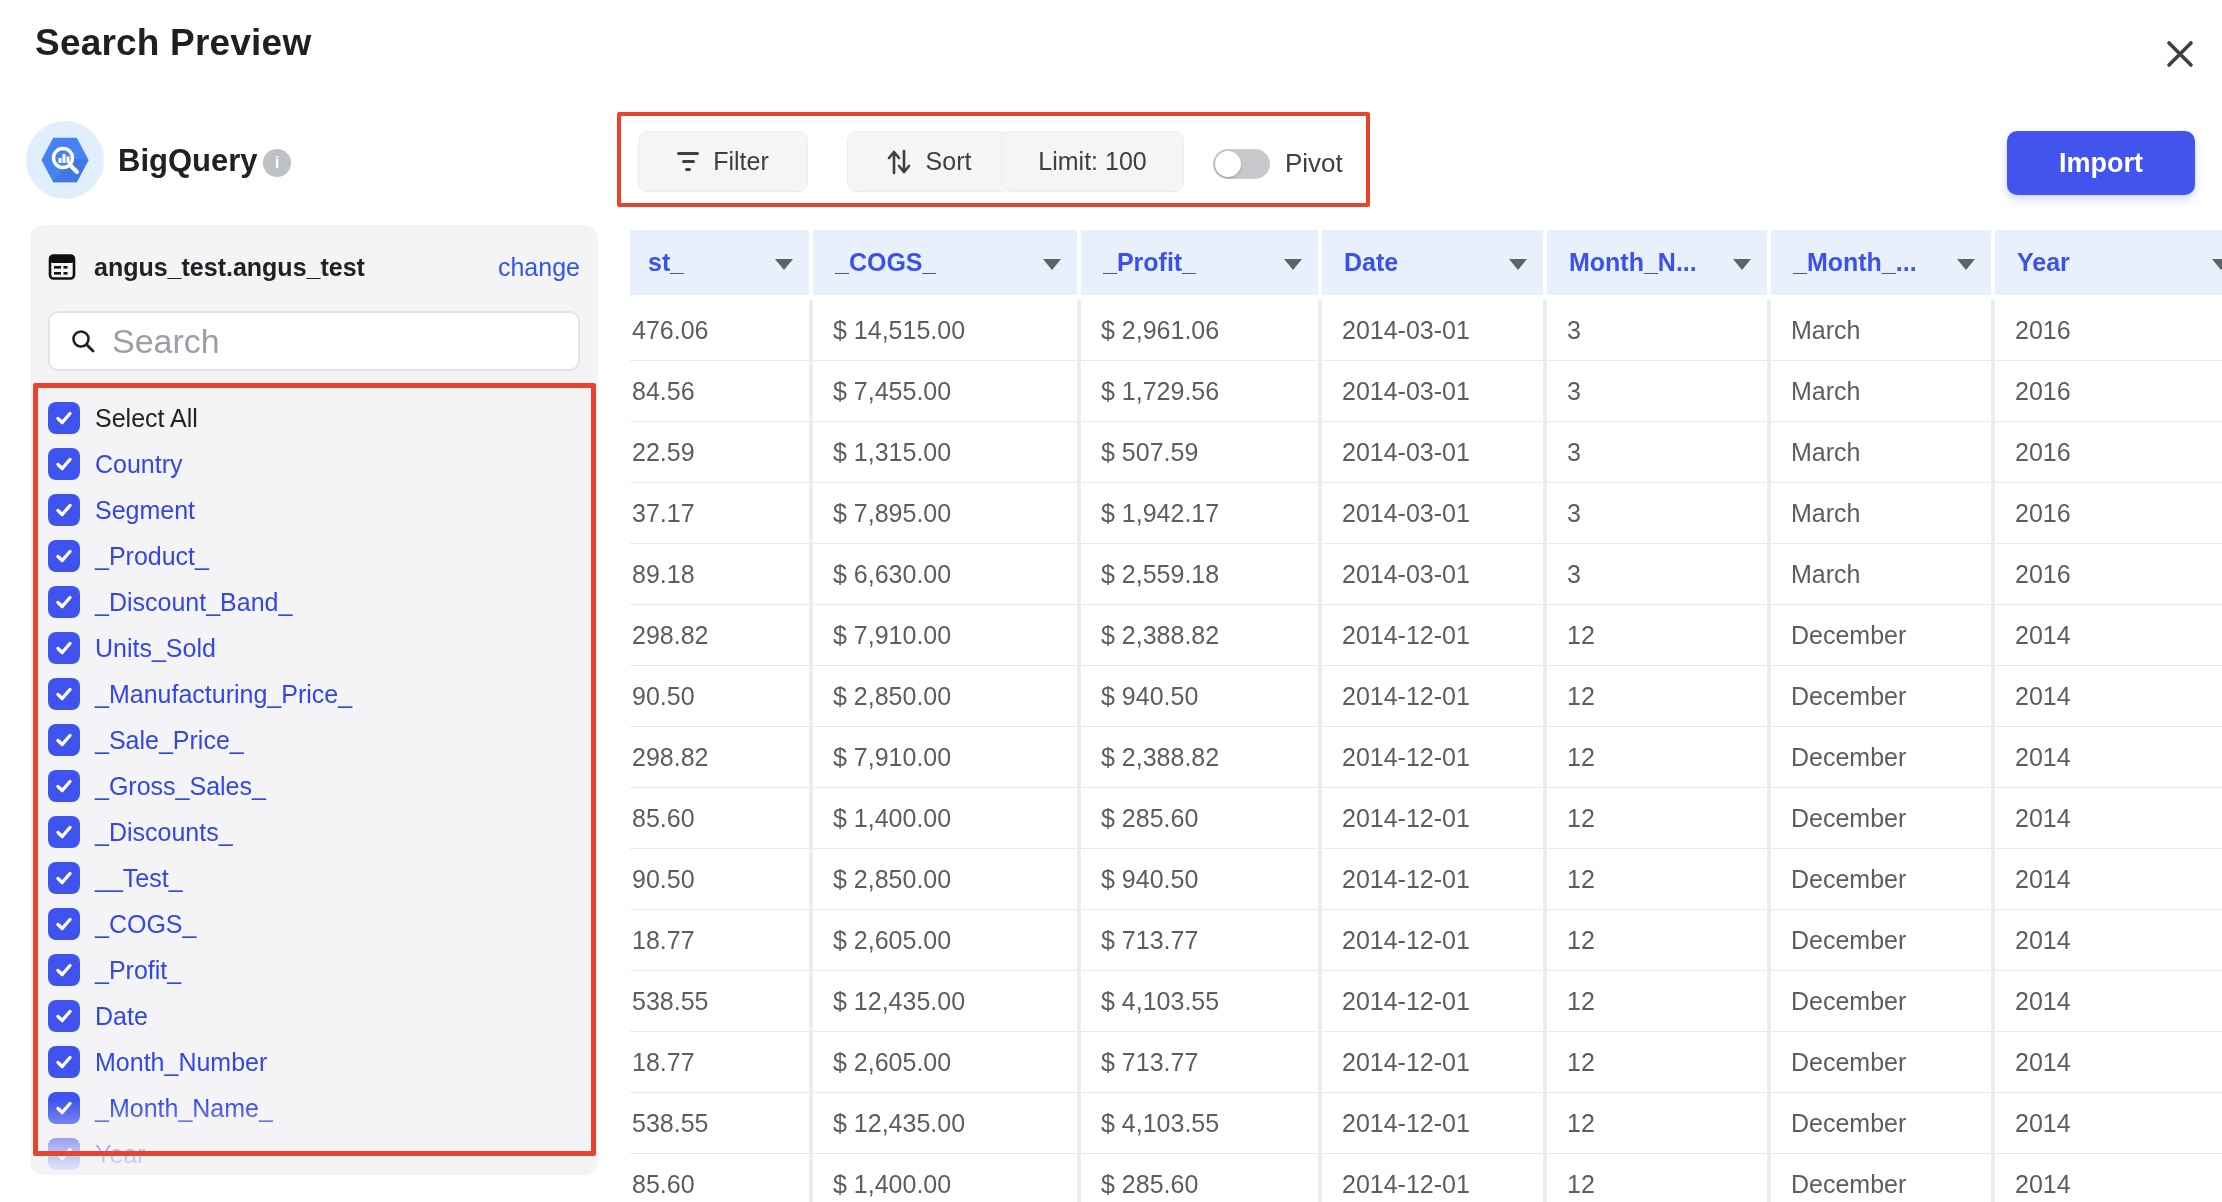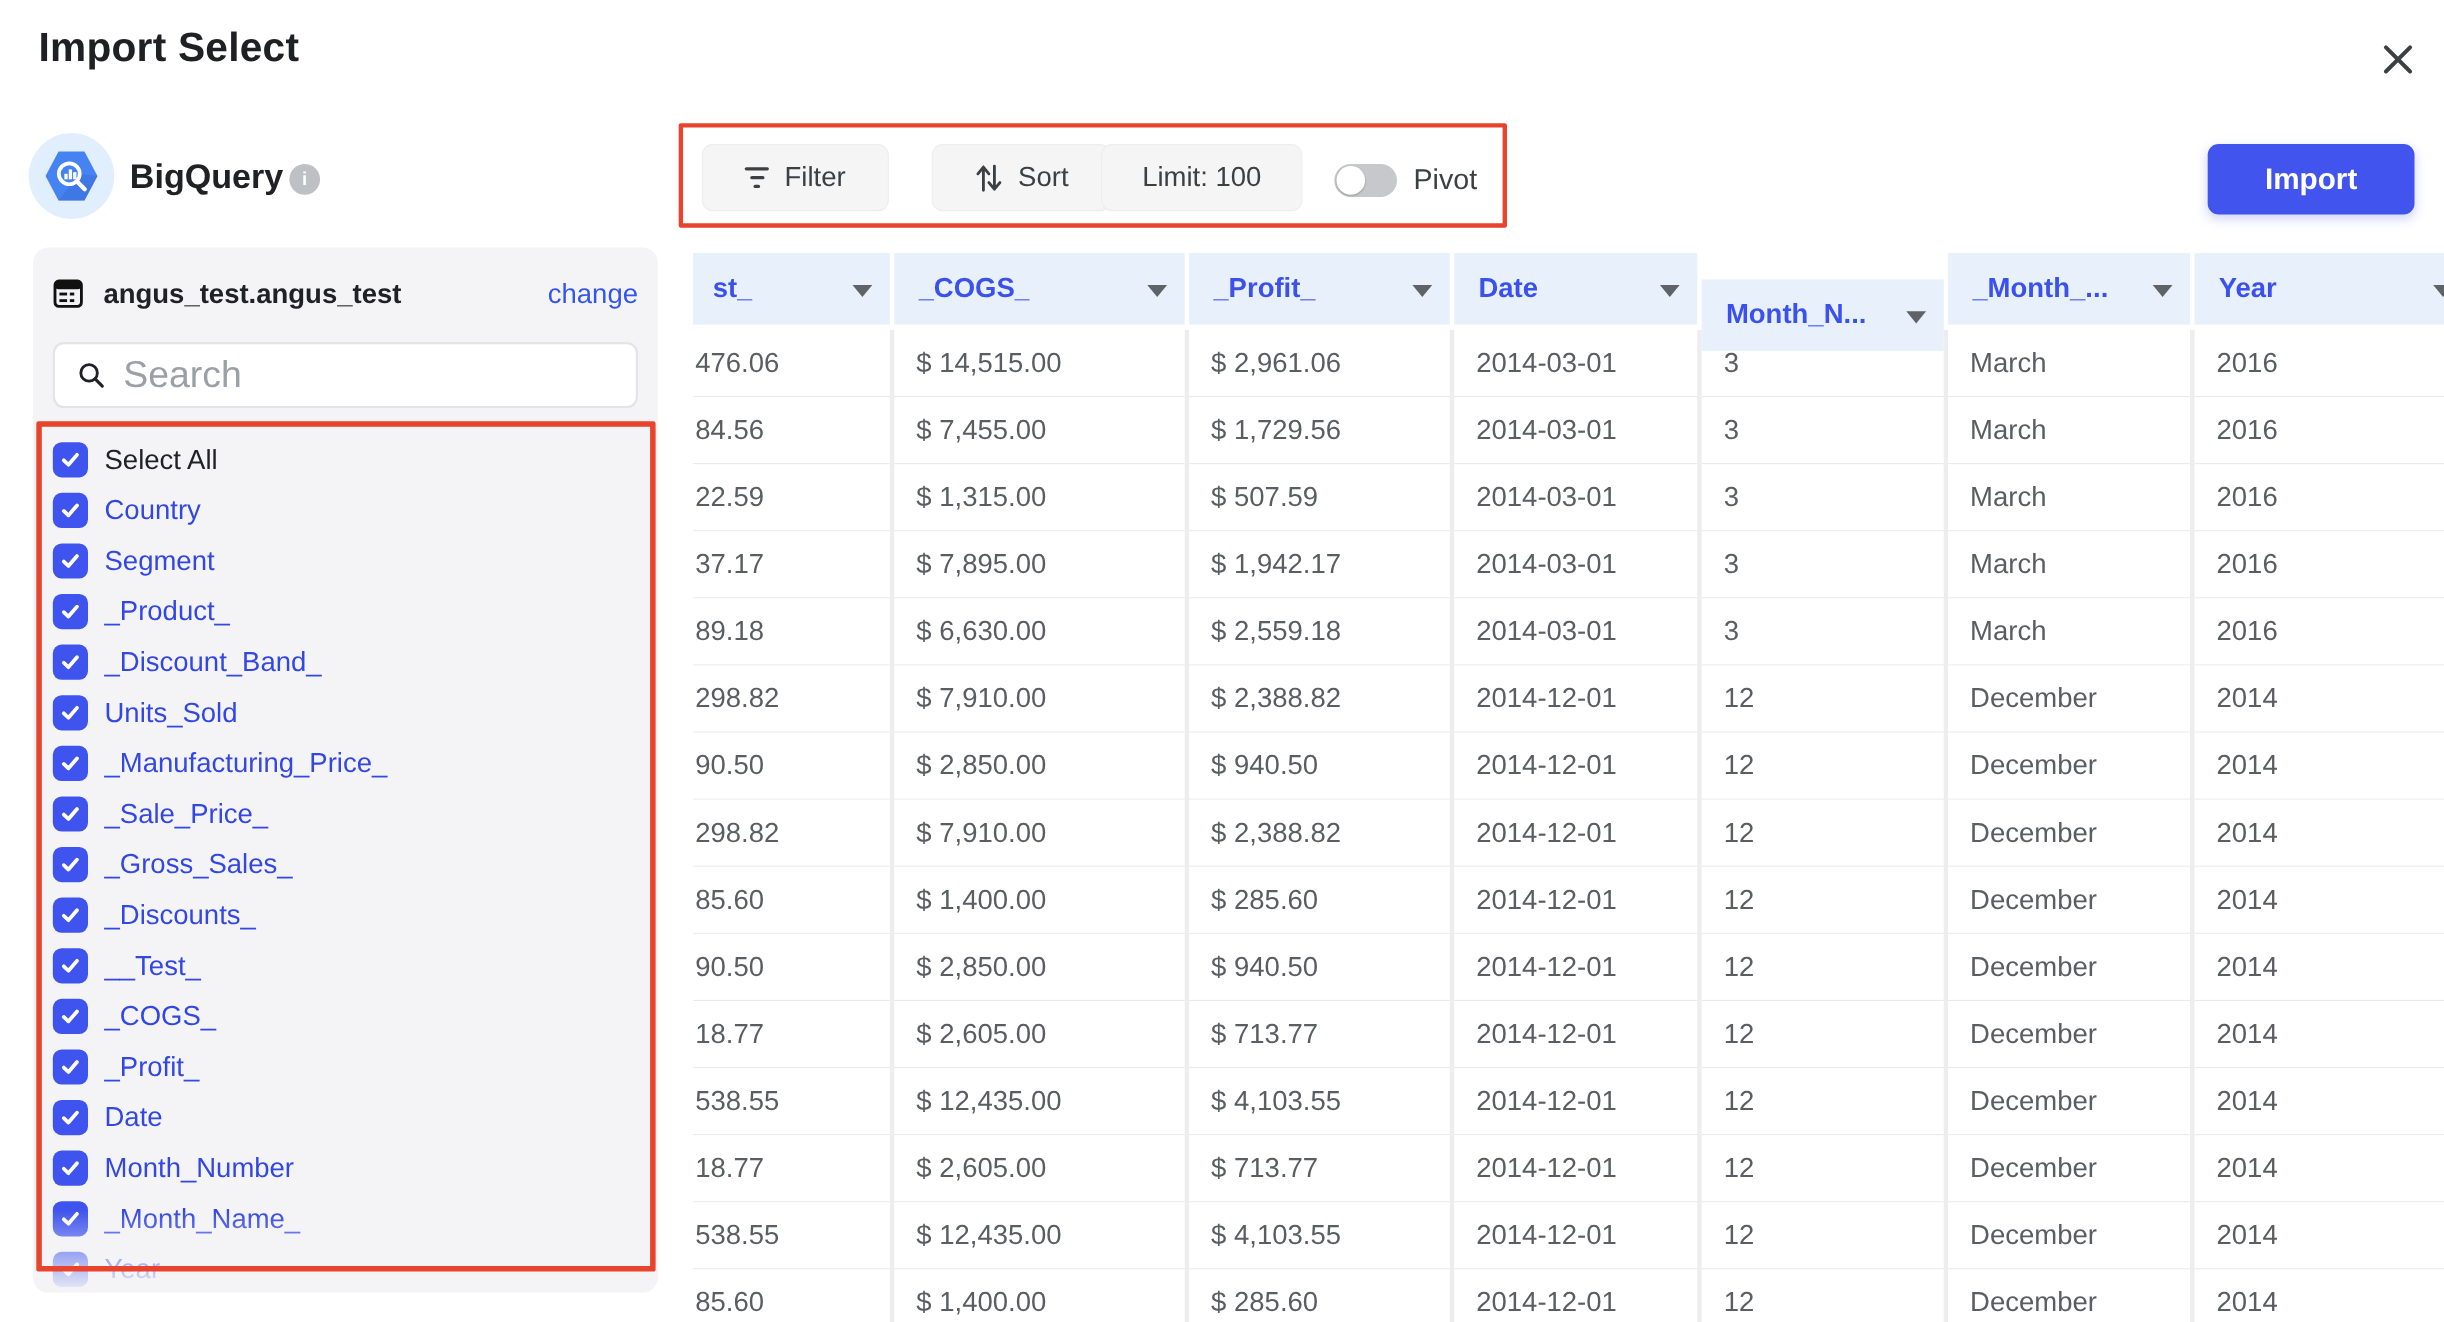--- a/index.html
+++ b/index.html
@@ -55,21 +55,21 @@
   .ghead .hcell .hlabel{font-size:25px;font-weight:700;color:#3b51ee;white-space:nowrap;overflow:hidden;}
   .caret{position:absolute;right:16px;top:50%;margin-top:-4px;width:0;height:0;border-left:9px solid transparent;border-right:9px solid transparent;border-top:11px solid #5f6368;}
   .gbody{margin-top:5px;background:#ededf0;width:1616px;}
   .grow{display:flex;height:61px;}
   .gcell{background:#ffffff;margin-right:4px;box-sizing:border-box;border-bottom:1px solid #e9e9ea;font-size:25px;color:#5a5d61;display:flex;align-items:center;padding-left:20px;white-space:nowrap;overflow:hidden;flex:0 0 auto;}
   .gcell.clip{padding-left:2px;}
 </style>
 </head>
 <body>
 
-<div class="dlg-title">Import Select</div>
+<div class="dlg-title">Search Preview</div>
 <div class="close-btn">
   <svg width="34" height="34" viewBox="0 0 34 34">
     <path d="M6 6 L28 28 M28 6 L6 28" stroke="#3c4043" stroke-width="3.6" stroke-linecap="round"></path>
   </svg>
 </div>
 
 <div class="bq-circle">
   <svg width="52" height="48" viewBox="0 0 52 48">
     <path d="M14.2 1.8 L37.8 1.8 L49.6 24 L37.8 46.2 L14.2 46.2 L2.4 24 Z" fill="#4683f2"></path>
     <path d="M37.8 46.2 L14.2 46.2 L33 22 L49.6 24 Z" fill="#3a6fd8" opacity=".55"></path>
@@ -282,21 +282,21 @@
         <span class="caret"></span>
       </div>
       <div class="hcell" style="width: 237px;">
         <span class="hlabel">_Profit_</span>
         <span class="caret"></span>
       </div>
       <div class="hcell" style="width: 221px;">
         <span class="hlabel">Date</span>
         <span class="caret"></span>
       </div>
-      <div class="hcell" style="width: 220px; margin-top: 24px;">
+      <div class="hcell" style="width: 220px;">
         <span class="hlabel">Month_N...</span>
         <span class="caret"></span>
       </div>
       <div class="hcell" style="width: 220px;">
         <span class="hlabel">_Month_...</span>
         <span class="caret"></span>
       </div>
       <div class="hcell" style="width: 251px;">
         <span class="hlabel">Year</span>
         <span class="caret"></span>

